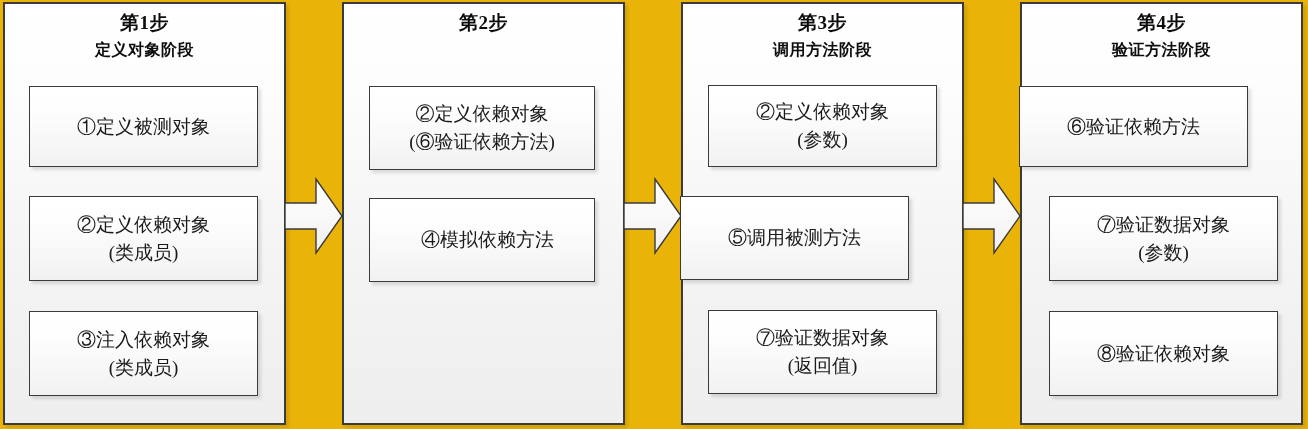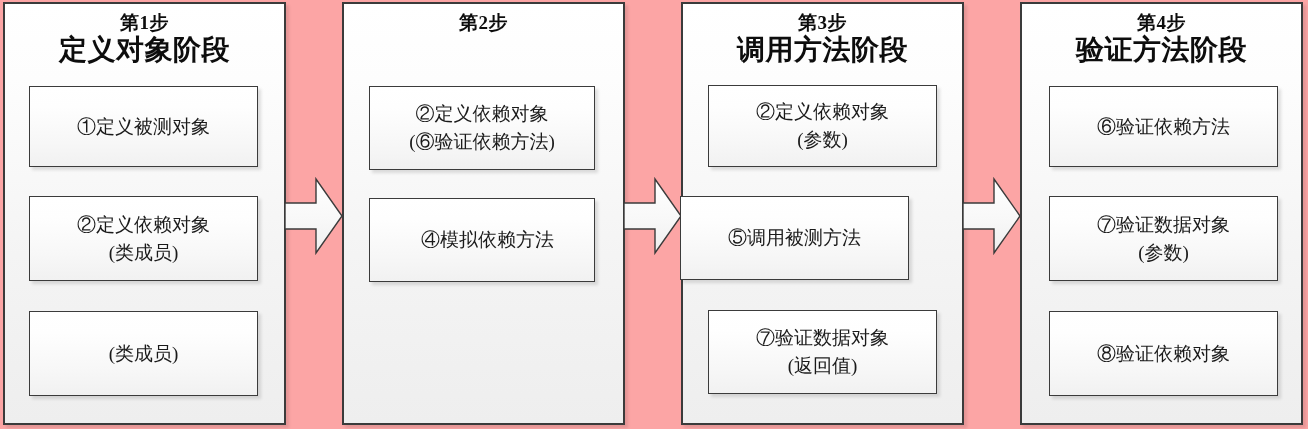--- a/index.html
+++ b/index.html
@@ -10,21 +10,21 @@
   body {
     width: 1308px;
     height: 429px;
     font-family: "Liberation Serif", "DejaVu Serif", serif;
     overflow: hidden;
   }
   #diagram {
     position: relative;
     width: 1308px;
     height: 429px;
-    background: #fca5a5;
+    background: #eab308;
   }
 
   
   .panel {
     position: absolute;
     box-sizing: border-box;
     border: 2px solid #3b3b3b;
     background: linear-gradient(to bottom, #ffffff 0%, #fdfdfd 18%, #f4f4f4 60%, #eeeeee 100%);
     box-shadow: 3px 3px 3px rgba(0,0,0,0.10);
   }
@@ -35,21 +35,21 @@
     letter-spacing: 0.5px;
   }
   .panel-title .line1 {
     display: block;
     font-size: 19px;
     line-height: 24px;
     padding-top: 7px;
   }
   .panel-title .line2 {
     display: block;
-    font-size: 28px;
+    font-size: 16px;
     line-height: 29px;
   }
 
   
   .stepbox {
     position: absolute;
     box-sizing: border-box;
     border: 1.5px solid #3b3b3b;
     background: linear-gradient(to bottom, #ffffff 0%, #fefefe 25%, #f7f7f7 70%, #f1f1f1 100%);
     box-shadow: 3px 3px 3px rgba(0,0,0,0.12);
@@ -91,20 +91,21 @@
     </span>
   </div>
   <div class="stepbox" style="left:29px; top:196px; width:229px; height:85px;">
     <span class="txt">
       <span>②定义依赖对象</span>
       <span class="sub">(类成员)</span>
     </span>
   </div>
   <div class="stepbox" style="left:29px; top:311px; width:229px; height:85px;">
     <span class="txt">
+      <span>③注入依赖对象</span>
       <span class="sub">(类成员)</span>
     </span>
   </div>
 
   <div class="arrow" style="left:284px; top:174px;">
     <svg width="60" height="84" viewBox="0 0 60 84">
       <defs>
         <linearGradient id="agrad1" x1="0" y1="0" x2="0" y2="1">
           <stop offset="0%" stop-color="#ffffff"></stop>
           <stop offset="55%" stop-color="#f8f8f8"></stop>
@@ -181,21 +182,21 @@
       <polygon points="1,29 32,29 32,5 58,42 32,79 32,55 1,55" fill="url(#agrad3)" stroke="#3b3b3b" stroke-width="1.4"></polygon>
     </svg>
   </div>
 
   <div class="panel" style="left:1020px; top:2px; width:283px; height:423px;">
     <div class="panel-title">
       <span class="line1">第4步</span>
       <span class="line2">验证方法阶段</span>
     </div>
   </div>
-  <div class="stepbox" style="left:1049px; top:86px; width:229px; height:81px;">
+  <div class="stepbox" style="left:1019px; top:86px; width:229px; height:81px;">
     <span class="txt">
       <span>⑥验证依赖方法</span>
     </span>
   </div>
   <div class="stepbox" style="left:1049px; top:196px; width:229px; height:85px;">
     <span class="txt">
       <span>⑦验证数据对象</span>
       <span class="sub">(参数)</span>
     </span>
   </div>

